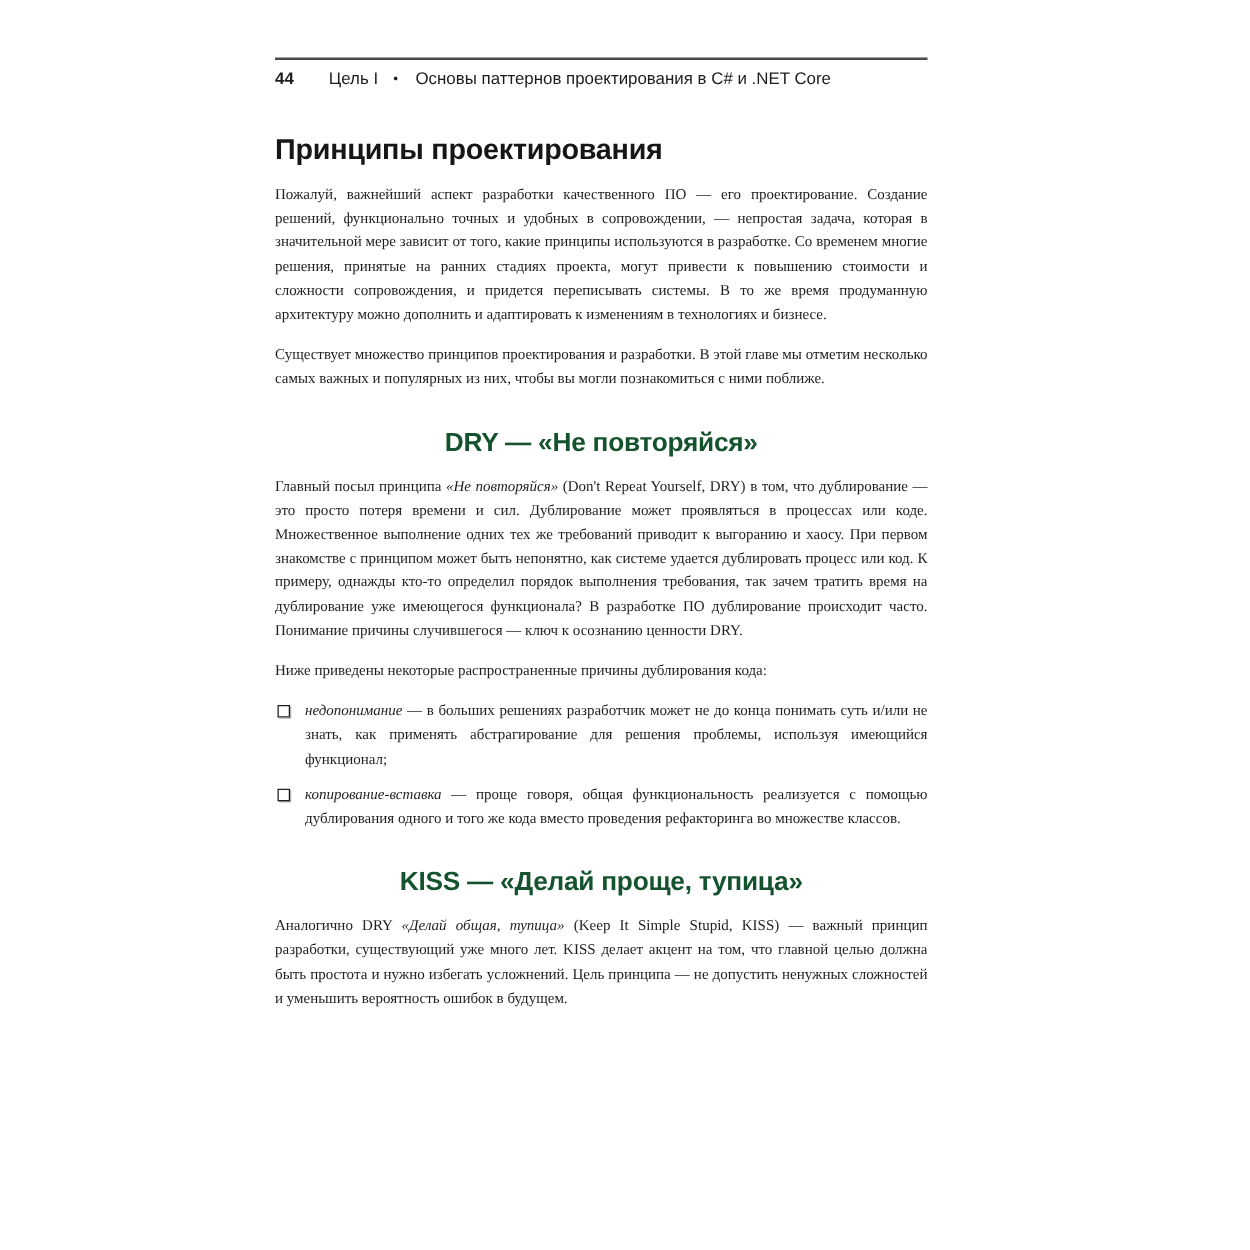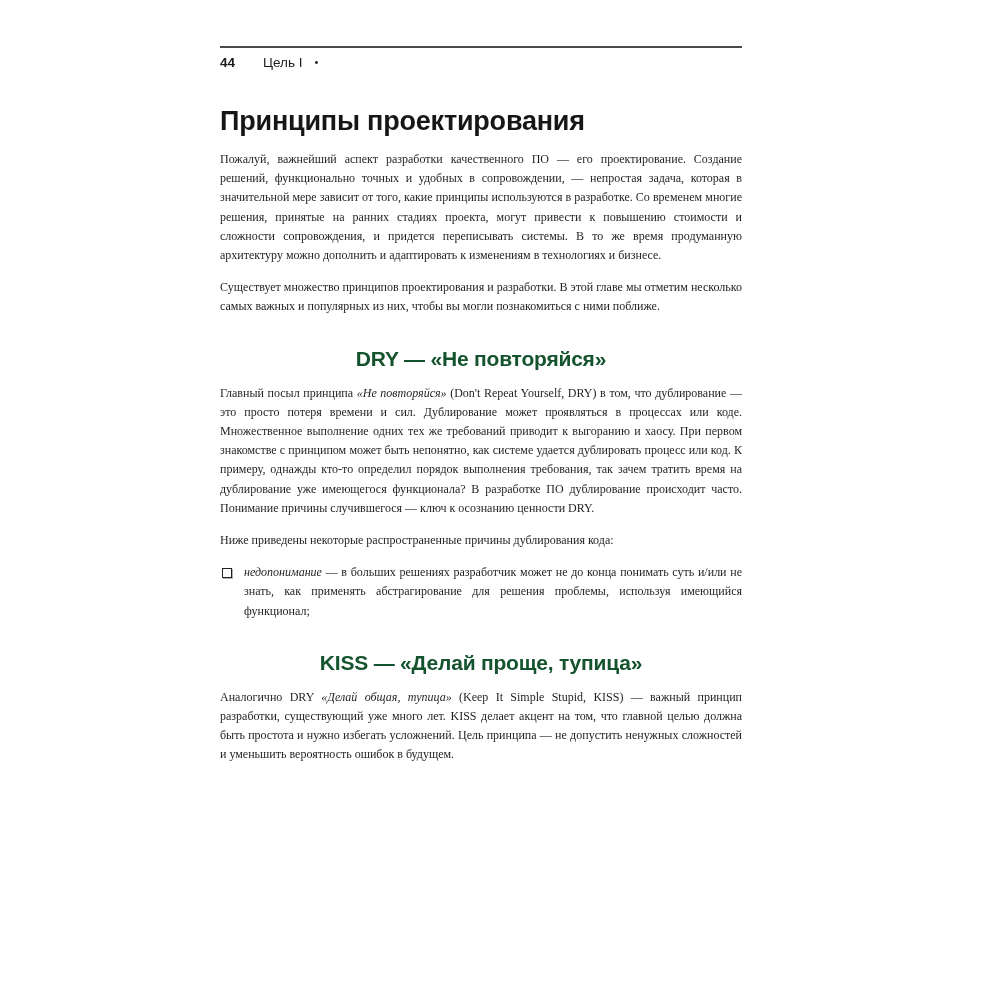--- a/index.html
+++ b/index.html
@@ -39,21 +39,21 @@
   }
   .running-head .dot {
     margin-right: 14px;
     font-size: 11px;
     position: relative;
     top: -1px;
   }
   h1.page-title {
     font-family: "Liberation Sans", sans-serif;
     font-weight: 600;
-    font-size: 27px;
+    font-size: 23px;
     letter-spacing: -0.2px;
     margin: 36px 0 0 0;
     color: #161616;
   }
   h2.section-heading {
     font-family: "Liberation Sans", sans-serif;
     font-weight: 600;
     font-size: 21px;
     letter-spacing: -0.2px;
     margin: 30px 0 0 0;
@@ -89,36 +89,41 @@
 <body>
 
 <div class="page">
 
   <div class="header-rule"></div>
 
   <div class="running-head">
     <span class="pagenum">44</span>
     <span class="part">Цель I</span>
     <span class="dot">•</span>
+    <span class="chapter">Основы паттернов проектирования в C# и .NET Core</span>
   </div>
 
   <h1 class="page-title">Принципы проектирования</h1>
 
   <p class="body-par"><span>Пожалуй, важнейший аспект разработки качественного ПО — его проектирование. Создание решений, функционально точных и удобных в сопровождении, — непростая задача, которая в значительной мере зависит от того, какие принципы используются в разработке. Со временем многие решения, принятые на ранних стадиях проекта, могут привести к повышению стоимости и сложности сопровождения, и придется переписывать системы. В то же время продуманную архитектуру можно дополнить и адаптировать к изменениям в технологиях и бизнесе.</span></p>
   <p class="body-par"><span>Существует множество принципов проектирования и разработки. В этой главе мы отметим несколько самых важных и популярных из них, чтобы вы могли познакомиться с ними поближе.</span></p>
 
   <h2 class="section-heading">DRY — «Не повторяйся»</h2>
 
   <p class="body-par"><span>Главный посыл принципа </span><span class="it">«Не повторяйся»</span><span> (Don't Repeat Yourself, DRY) в том, что дублирование — это просто потеря времени и сил. Дублирование может проявляться в процессах или коде. Множественное выполнение одних тех же требований приводит к выгоранию и хаосу. При первом знакомстве с принципом может быть непонятно, как системе удается дублировать процесс или код. К примеру, однажды кто-то определил порядок выполнения требования, так зачем тратить время на дублирование уже имеющегося функционала? В разработке ПО дублирование происходит часто. Понимание причины случившегося — ключ к осознанию ценности DRY.</span></p>
   <p class="body-par"><span>Ниже приведены некоторые распространенные причины дублирования кода:</span></p>
 
   <div class="list">
     <div class="li">
       <span class="bullet"></span>
       <p class="body-par"><span class="it">недопонимание</span><span> — в больших решениях разработчик может не до конца понимать суть и/или не знать, как применять абстрагирование для решения проблемы, используя имеющийся функционал;</span></p>
     </div>
+    <div class="li">
+      <span class="bullet"></span>
+      <p class="body-par"><span class="it">копирование-вставка</span><span> — проще говоря, общая функциональность реализуется с помощью дублирования одного и того же кода вместо проведения рефакторинга во множестве классов.</span></p>
+    </div>
   </div>
 
   <h2 class="section-heading">KISS — «Делай проще, тупица»</h2>
 
   <p class="body-par"><span>Аналогично DRY </span><span class="it">«Делай общая, тупица»</span><span> (Keep It Simple Stupid, KISS) — важный принцип разработки, существующий уже много лет. KISS делает акцент на том, что главной целью должна быть простота и нужно избегать усложнений. Цель принципа — не допустить ненужных сложностей и уменьшить вероятность ошибок в будущем.</span></p>
 
 </div>
 
 </body></html>

